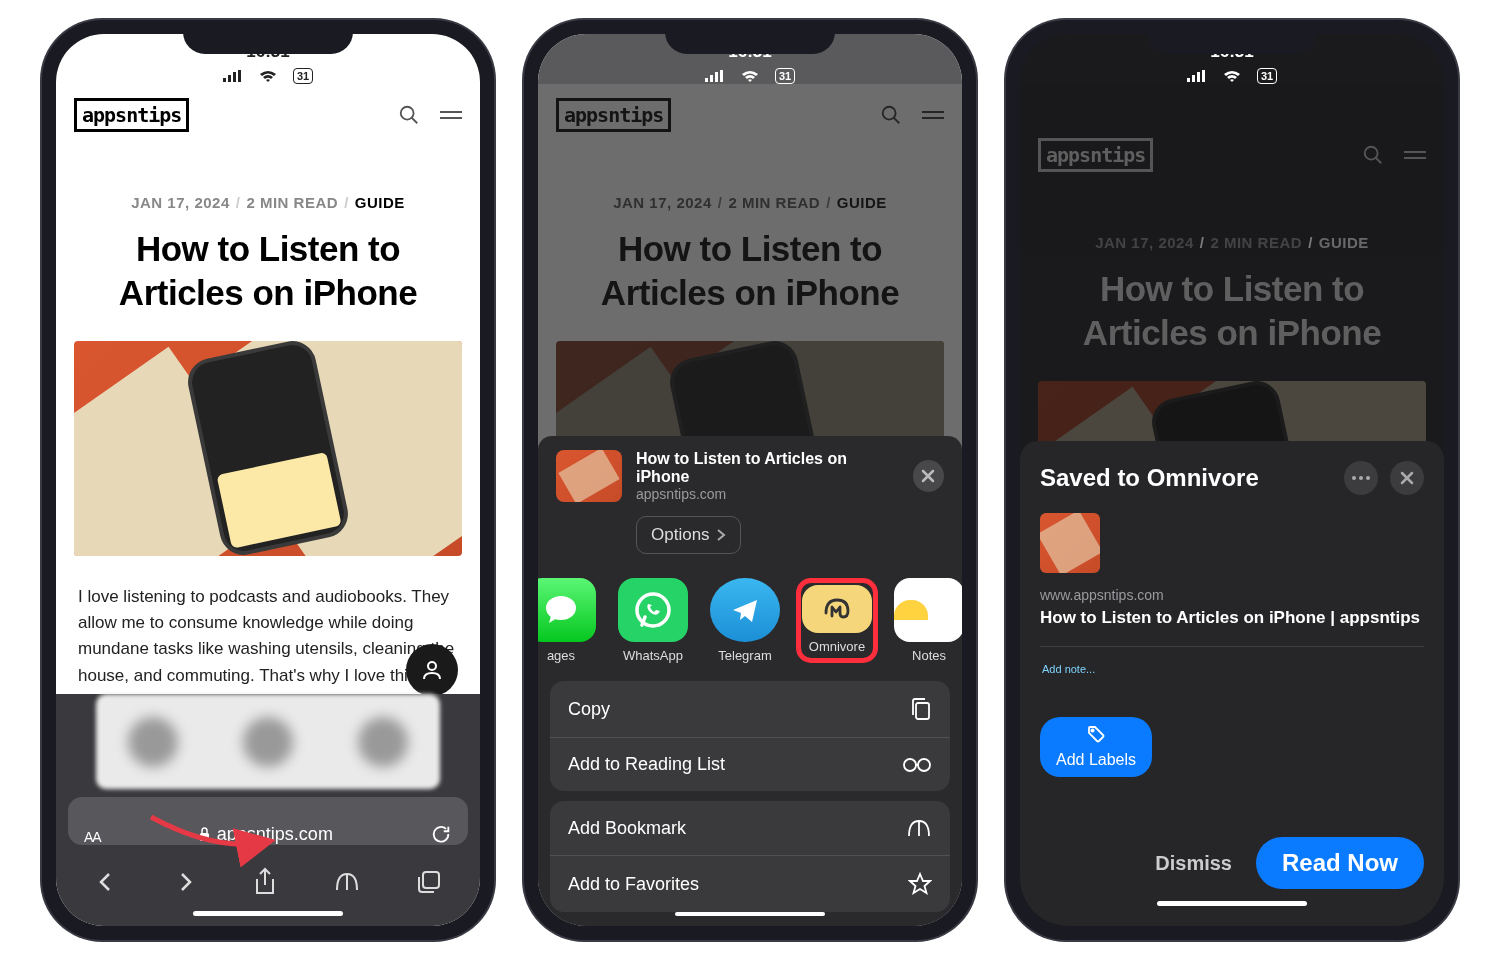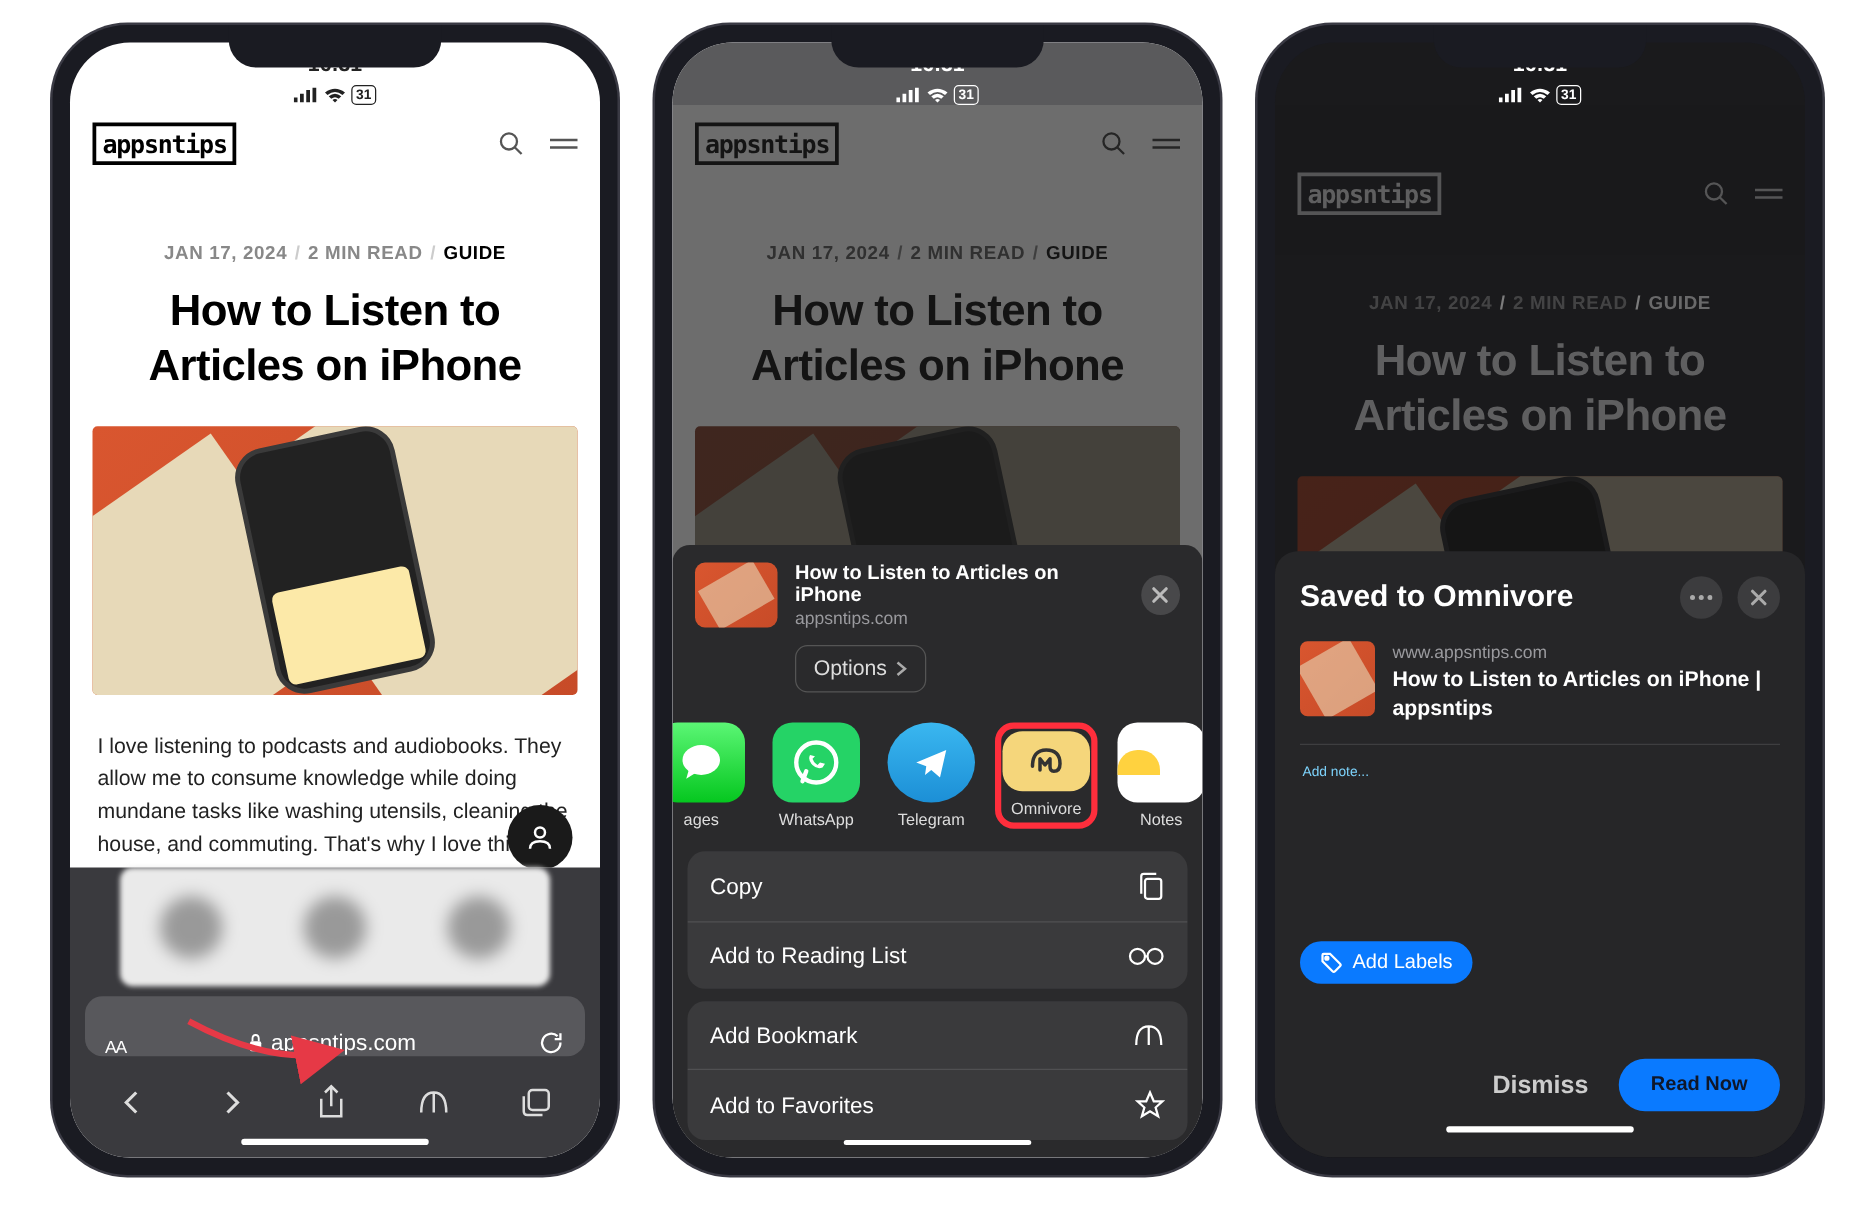--- a/index.html
+++ b/index.html
@@ -1,21 +1,21 @@
 <!DOCTYPE html>
 <html><head>
 <meta charset="utf-8">
 <style>
   * { margin: 0; padding: 0; box-sizing: border-box; font-family: -apple-system, BlinkMacSystemFont, "Helvetica Neue", Arial, sans-serif; }
   body { background: #fff; display: flex; justify-content: center; align-items: flex-start; gap: 30px; padding: 20px; }
   .phone { width: 452px; height: 920px; background: #1a1b22; border-radius: 60px; padding: 14px; position: relative; box-shadow: 0 0 0 2px #3a3a44; }
   .screen { width: 100%; height: 100%; background: #fff; border-radius: 48px; overflow: hidden; position: relative; display:flex; flex-direction:column;}
   .notch { position: absolute; top: 0; left: 50%; transform: translateX(-50%); width: 170px; height: 34px; background: #1a1b22; border-radius: 0 0 22px 22px; z-index: 100; }
   .statusbar { height: 50px; display: flex; justify-content: space-between; align-items: center; padding: 8px 30px 0; font-size: 17px; font-weight: 600; z-index: 50; flex-direction: column; }
-  .status-icons { display: flex; align-items: center; gap: 4px; }
+  .status-icons { display: flex; align-items: center; gap: 16px; }
   .status-icons svg { display:block; }
   .battery-badge { font-size:11px; border:1.5px solid currentColor; border-radius:4px; padding:1px 3px; font-weight:700;}
   .site-header { display:flex; justify-content:space-between; align-items:center; padding: 14px 18px;}
   .logo { border: 3px solid #000; padding: 2px 5px; font-weight:700; font-family: monospace; font-size:20px; letter-spacing:-1px;}
   .header-icons { display:flex; gap:20px; align-items:center;}
   .hamburger { display:flex; flex-direction:column; gap:4px; }
   .hamburger span { width:22px; height:2px; background:#555;}
   .article-meta { text-align:center; font-size:15px; font-weight:700; color:#888; padding: 48px 10px 8px; letter-spacing:0.5px;}
   .article-meta .sep { color:#ccc; margin:0 6px;}
   .article-meta .guide { color:#000; }
@@ -58,31 +58,31 @@
   .action-group { background:#3a3a3c; border-radius:14px; overflow:hidden;}
   .action-row { display:flex; justify-content:space-between; align-items:center; padding:16px 18px; color:#fff; font-size:18px;}
   .action-row + .action-row { border-top:1px solid #505052;}
 
   
   .omni-sheet { position:absolute; left:0; right:0; bottom:0; height:485px; background:#262628; border-radius:18px 18px 0 0; padding:20px 20px 10px; display:flex; flex-direction:column;}
   .omni-header { display:flex; align-items:center; justify-content:space-between; margin-bottom:18px;}
   .omni-title { color:#fff; font-size:24px; font-weight:700;}
   .omni-header-icons { display:flex; gap:12px;}
   .circle-btn { width:34px; height:34px; border-radius:50%; background:#3c3c3e; display:flex; align-items:center; justify-content:center; color:#aaa;}
-  .saved-row { display:flex; gap:14px; padding-bottom:16px; border-bottom:1px solid #3e3e40;}
+  .saved-row { display:flex; gap:14px; padding-bottom:16px; border-bottom:1px solid #3e3e40;flex-direction:column;}
   .saved-thumb { width:60px; height:60px; border-radius:6px; background:linear-gradient(135deg,#d9562f,#c74b28); flex-shrink:0; position:relative; overflow:hidden;}
   .saved-thumb::after{content:""; position:absolute; inset:6px; background:#e7d9b8; transform:rotate(-30deg); opacity:0.6;}
   .saved-info { flex:1; }
   .saved-url { color:#9a9a9e; font-size:14px; margin-bottom:4px;}
   .saved-title { color:#fff; font-size:17px; font-weight:600; line-height:1.35;}
   .add-note { color:#7dd3fc; font-size:11px; padding:16px 2px;}
-  .labels-btn { margin-top:auto; align-self:flex-start; background:#0a7aff; color:#fff; border-radius:20px; padding:8px 16px; font-size:16px; display:flex; align-items:center; gap:8px; font-weight:500; margin-bottom:60px;}
+  .labels-btn { margin-top:auto; align-self:flex-start; background:#0a7aff; color:#fff; border-radius:20px; padding:8px 16px; font-size:16px; display:flex; align-items:center; gap:8px; font-weight:500; margin-bottom:60px;flex-direction:column;}
   .omni-footer { display:flex; justify-content:flex-end; align-items:center; gap:24px; padding-bottom:6px;}
   .dismiss-btn { color:#ccc; font-size:20px; font-weight:600;}
-  .readnow-btn { background:#0a7aff; color:#0f172a; border-radius:26px; padding:12px 26px; font-size:16px; font-weight:700;}
+  .readnow-btn { background:#0a7aff; color:#ffffff; border-radius:26px; padding:12px 26px; font-size:24px; font-weight:700;}
 
   .dark-page-behind { position:absolute; inset:0; background:#1a1a1c;}
   .dark-page-behind .article-title, .dark-page-behind .logo, .dark-page-behind .guide{ color:#999;}
   .dark-page-behind .article-meta { color:#666;}
   .dark-page-behind .logo{ border-color:#888;}
 
   .screen.dark .statusbar { color:#fff;}
   .phone2 .content-area, .phone1 .content-area, .phone3 .content-area { position:relative; flex:1; overflow:hidden;}
 
   .guide-d { color:#aaa; }

